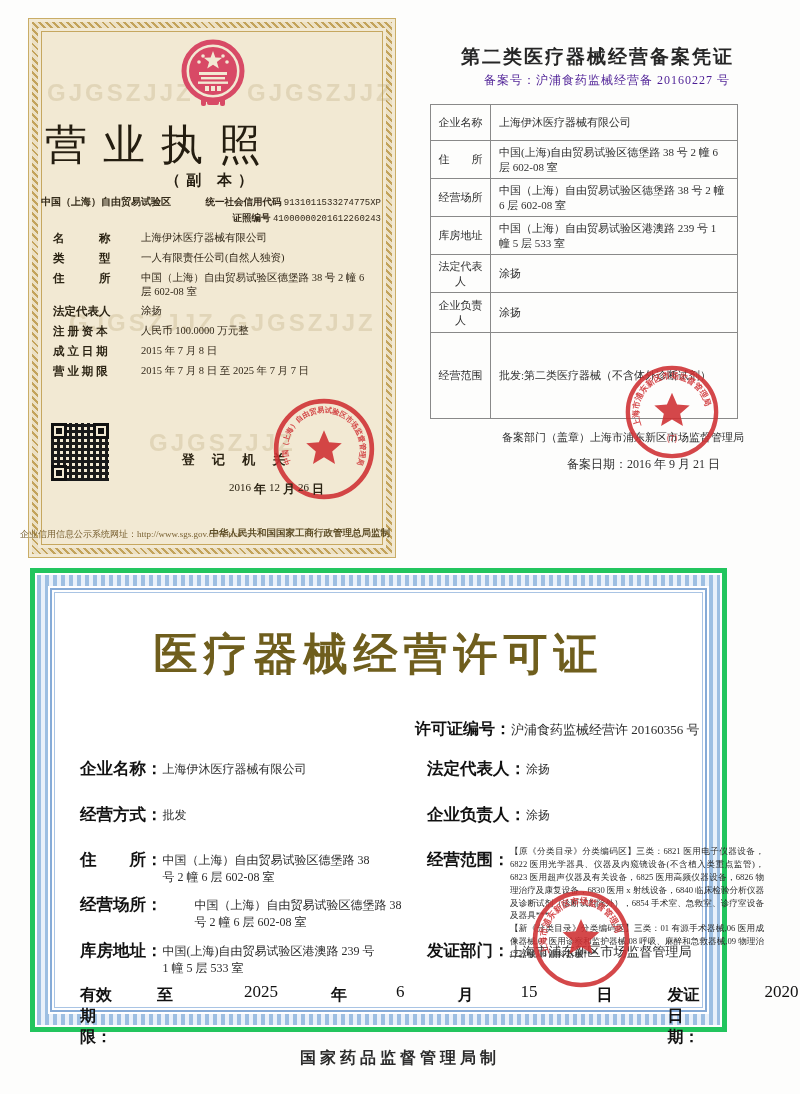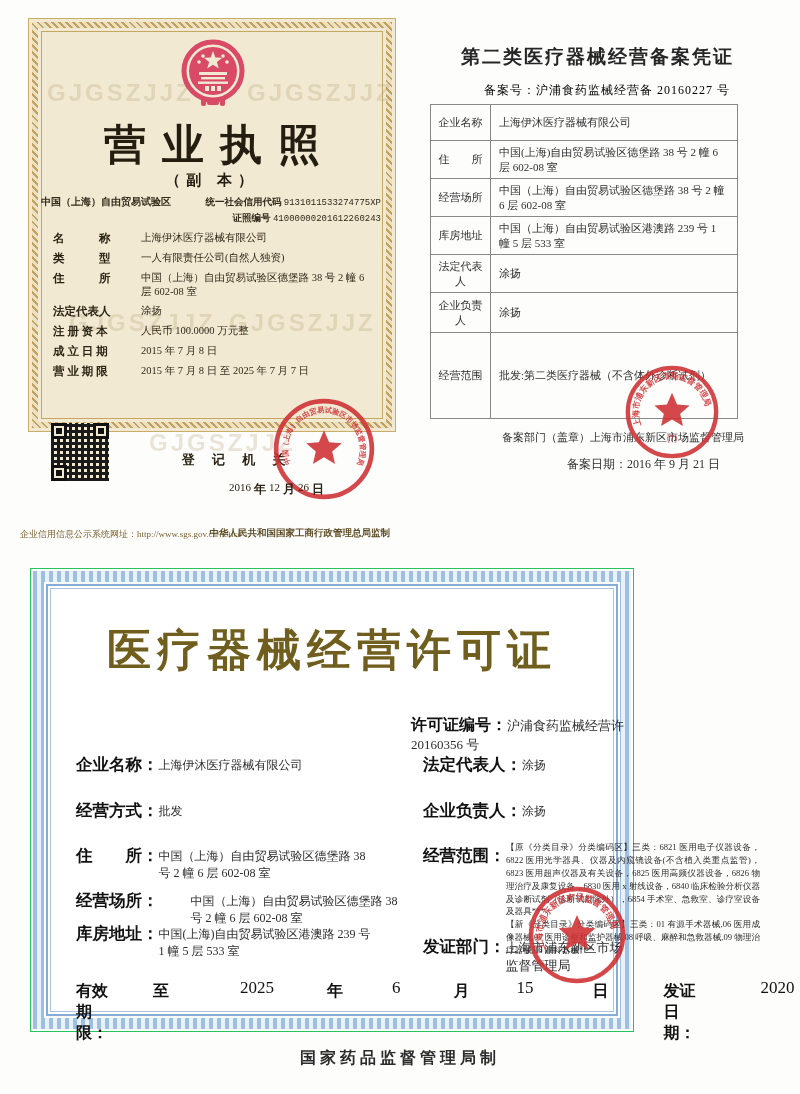--- a/index.html
+++ b/index.html
@@ -1,30 +1,30 @@
 <!DOCTYPE html>
 <html><head>
 <meta charset="utf-8">
 <style>
   * { margin:0; padding:0; box-sizing:border-box; }
   html,body { width:800px; height:1094px; }
   body { background:#fdfdfc; font-family:"Liberation Serif","DejaVu Serif",serif; color:#2c2c2c; }
   .stage { position:relative; width:800px; height:1094px; overflow:hidden; background:#fdfdfc; }
 
   
-  .bl { position:absolute; left:28px; top:18px; width:368px; height:414px;
+  .bl { position:absolute; left:28px; top:18px; width:368px; height:540px;
         background:#f2e9d3; border:1px solid #c9ad67; }
   .bl-band { position:absolute; inset:3px; border:6px solid transparent;
         border-image:repeating-linear-gradient(45deg,#c3a35b 0 2px, rgba(195,163,91,.12) 2px 5px) 6; }
   .bl-line { position:absolute; inset:12px; border:1px solid #c6a75f; }
   .wm { position:absolute; color:rgba(176,155,105,.25); font-weight:bold; font-size:24px;
         letter-spacing:3px; font-family:"Liberation Sans","DejaVu Sans",sans-serif; pointer-events:none; }
   .bl-emblem { position:absolute; left:152px; top:20px; }
-  .bl-title { position:absolute; left:0; top:98px; width:100%; text-align:center;
-        font-size:42px; font-weight:bold; color:#241d10; letter-spacing:16px; text-indent:16px; }
+  .bl-title { position:absolute; left:0; top:98px; width:100%; 
+        font-size:42px; font-weight:normal; color:#241d10; letter-spacing:16px; text-indent:16px; }
   .bl-sub { position:absolute; left:0; top:152px; width:100%; text-align:center;
         font-size:15px; font-weight:bold; color:#241d10; letter-spacing:6px; }
   .bl-region { position:absolute; left:12px; top:176px; font-size:10px; font-weight:bold; color:#332a18; }
   .bl-codes { position:absolute; right:14px; top:176px; text-align:right; font-size:9.5px; color:#33291a; line-height:1.5; }
   .bl-codes b { font-weight:bold; }
   .bl-codes .num { font-family:"Liberation Mono","DejaVu Sans Mono",monospace; font-size:9px; }
   .bl-fields { position:absolute; left:24px; top:212px; width:324px; }
   .bl-row { display:flex; margin-bottom:5px; }
   .bl-row .lb { width:88px; flex:0 0 88px; font-weight:bold; font-size:11.5px; color:#2b2313; }
   .bl-row .vl { flex:1; font-size:10.5px; color:#33291a; line-height:1.35; }
@@ -39,32 +39,32 @@
   .bl-date { position:absolute; left:200px; top:462px; width:150px; font-size:12px; font-weight:bold; color:#2b2313; }
   .bl-date .n { font-weight:normal; font-size:11px; position:relative; top:-2px; }
   .seal { position:absolute; opacity:.88; }
   .bl-footer-l { position:absolute; left:20px; top:528px; font-size:9px; color:#7a6233; }
   .bl-footer-r { position:absolute; left:200px; top:527px; width:190px; text-align:right;
         font-size:9.5px; font-weight:bold; color:#5d4d26; }
 
   
   .fc-title { position:absolute; left:425px; top:44px; width:345px; text-align:center;
         font-size:19px; font-weight:bold; color:#262626; letter-spacing:2px; }
-  .fc-recno { position:absolute; left:430px; top:82px; width:300px; text-align:right;
-        font-size:12px; color:#000000; letter-spacing:1px; }
+  .fc-recno { position:absolute; left:430px; top:72px; width:300px; text-align:right;
+        font-size:12px; color:#4c1d95; letter-spacing:1px; }
   .fc-table { position:absolute; left:430px; top:104px; width:308px; border-collapse:collapse;
         font-size:11px; color:#2e2e2e; }
   .fc-table td { border:1px solid #898989; padding:2px 8px; vertical-align:middle; }
   .fc-table td.lb { width:60px; text-align:center; padding:2px 3px; }
   .fc-dept { position:absolute; left:442px; top:430px; width:302px; text-align:right; font-size:11px; color:#2e2e2e; }
   .fc-date { position:absolute; left:430px; top:456px; width:290px; text-align:right; font-size:12px; color:#2e2e2e; }
 
   
-  .ol { position:absolute; left:30px; top:568px; width:604px; height:464px; background:#fff;
-        border:1px solid #22c55e; }
+  .ol { position:absolute; left:30px; top:568px; width:697px; height:464px; background:#fff;
+        border:5px solid #22c55e; }
   .ol-band { position:absolute; inset:2px; border:11px solid transparent;
         border-image:repeating-linear-gradient(90deg,#9dbfe2 0 4px,#e9f1fa 4px 8px) 11; }
   .ol-line1 { position:absolute; inset:15px; border:2px solid #86abd7; }
   .ol-line2 { position:absolute; inset:19px; border:1px solid #a9c4e4; }
   .ol-title { position:absolute; left:0; top:52px; width:100%; text-align:center;
         font-family:"Liberation Sans","DejaVu Sans",sans-serif; font-weight:bold;
         font-size:44px; color:#6f5e1d; letter-spacing:6px; }
   .ol-licno { position:absolute; left:380px; top:146px; font-size:13px; color:#2b2b2b; }
   .ol-licno .lb { font-family:"Liberation Sans","DejaVu Sans",sans-serif; font-weight:bold; font-size:16px; color:#111; }
   .ol-field { position:absolute; display:flex; }
@@ -264,21 +264,21 @@
       <span class="vl" style="width:210px;">批发</span>
     </div>
     <div class="ol-field" style="left:45px; top:276px;">
       <span class="lb">住　　所：</span>
       <span class="vl" style="width:215px;">中国（上海）自由贸易试验区德堡路 38 号 2 幢 6 层 602-08 室</span>
     </div>
     <div class="ol-field" style="left:45px; top:321px;gap:32px;">
       <span class="lb">经营场所：</span>
       <span class="vl" style="width:215px;">中国（上海）自由贸易试验区德堡路 38 号 2 幢 6 层 602-08 室</span>
     </div>
-    <div class="ol-field" style="left:45px; top:354px;">
+    <div class="ol-field" style="left:45px; top:367px;">
       <span class="lb">库房地址：</span>
       <span class="vl" style="width:215px;">中国(上海)自由贸易试验区港澳路 239 号 1 幢 5 层 533 室</span>
     </div>
 
     <div class="ol-field" style="left:392px; top:185px;">
       <span class="lb">法定代表人：</span>
       <span class="vl">涂扬</span>
     </div>
     <div class="ol-field" style="left:392px; top:231px;">
       <span class="lb">企业负责人：</span>

